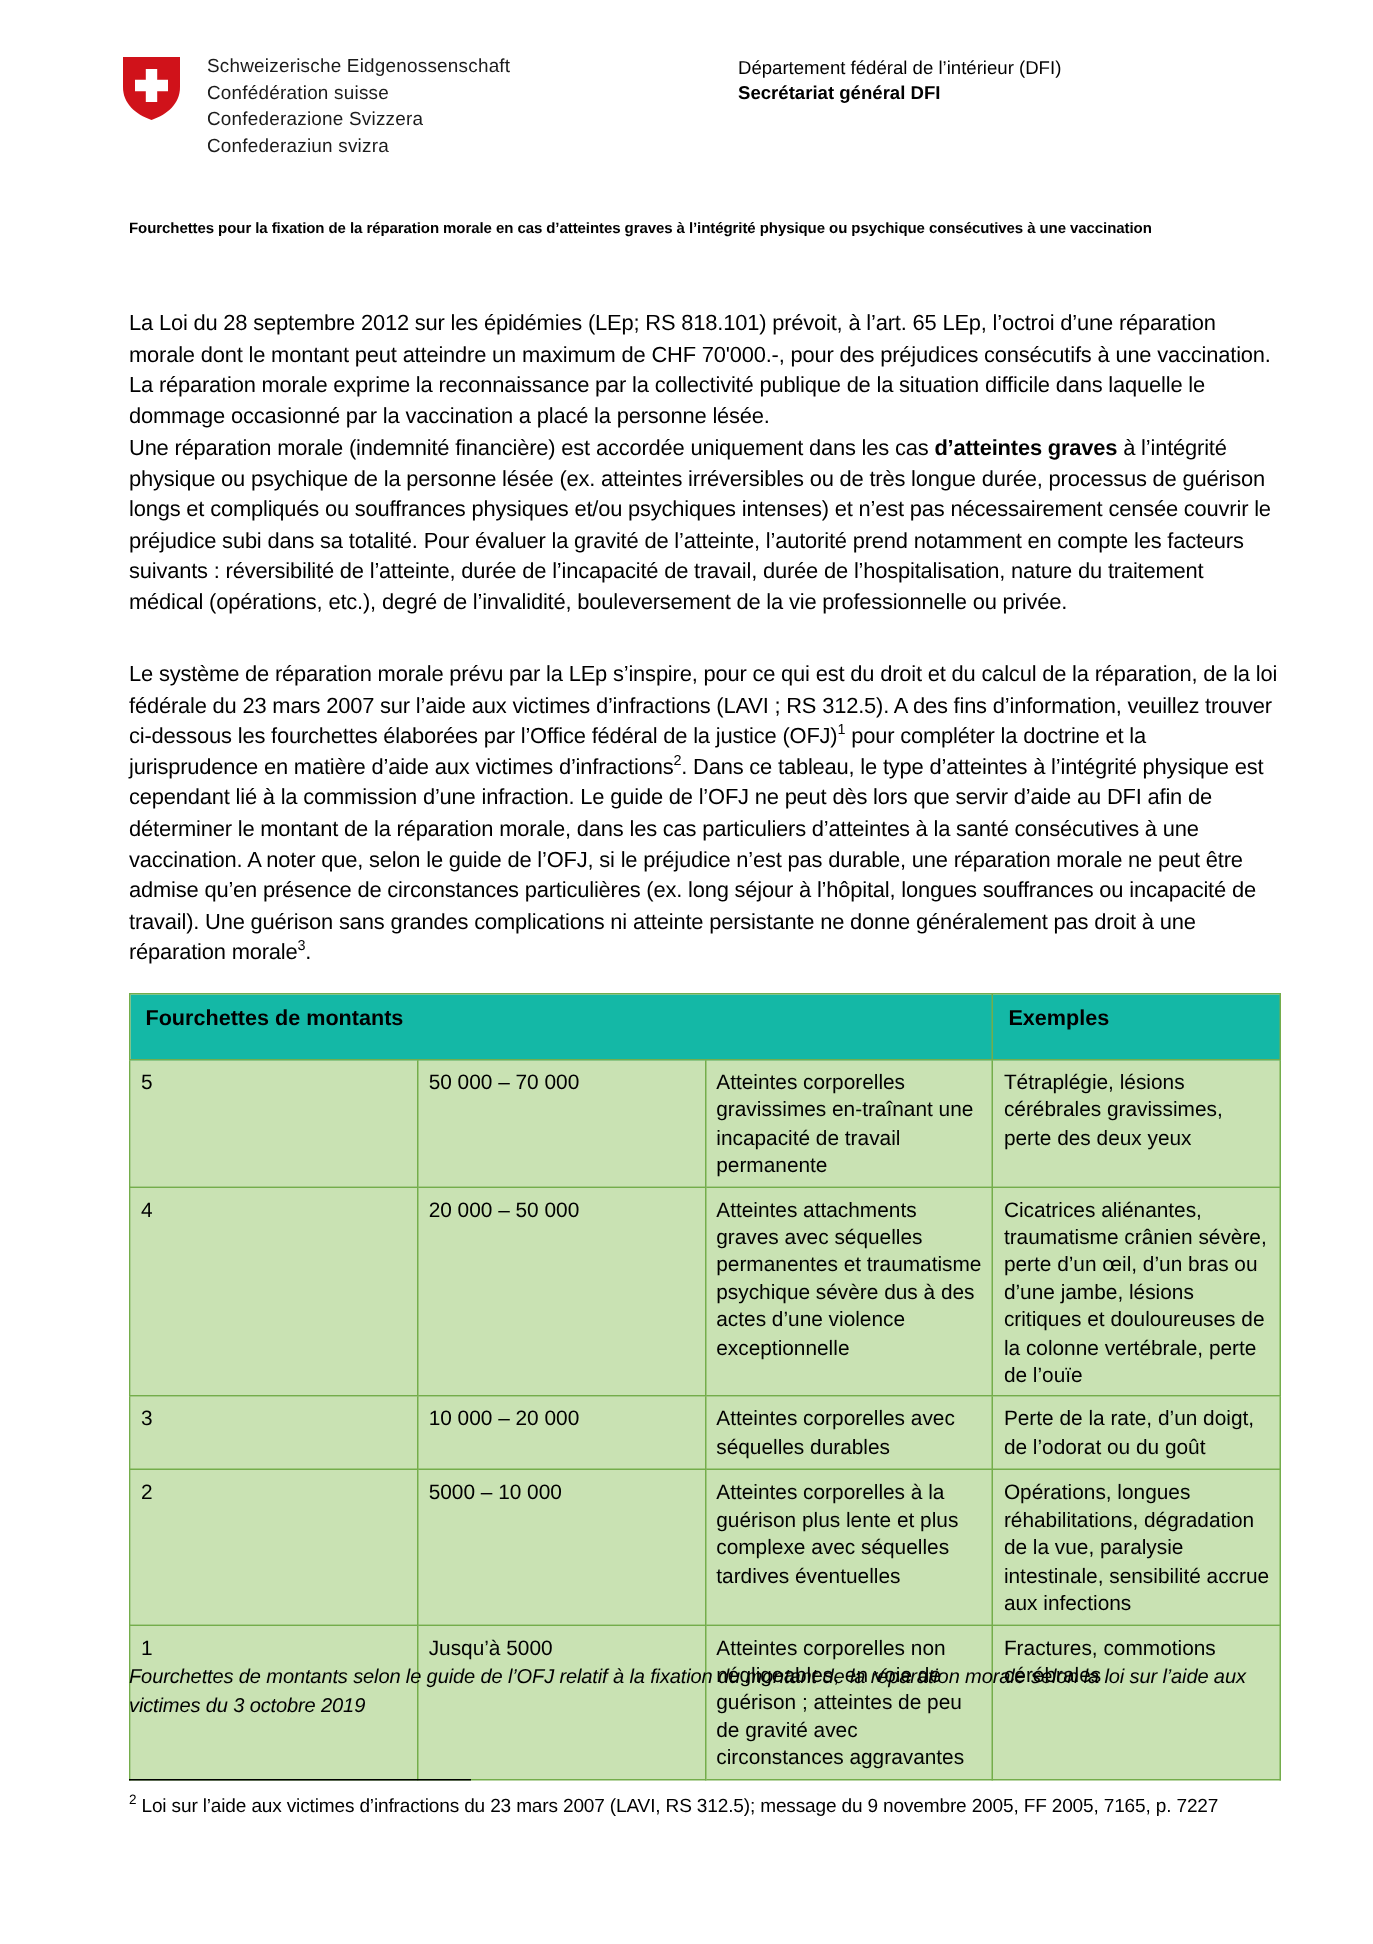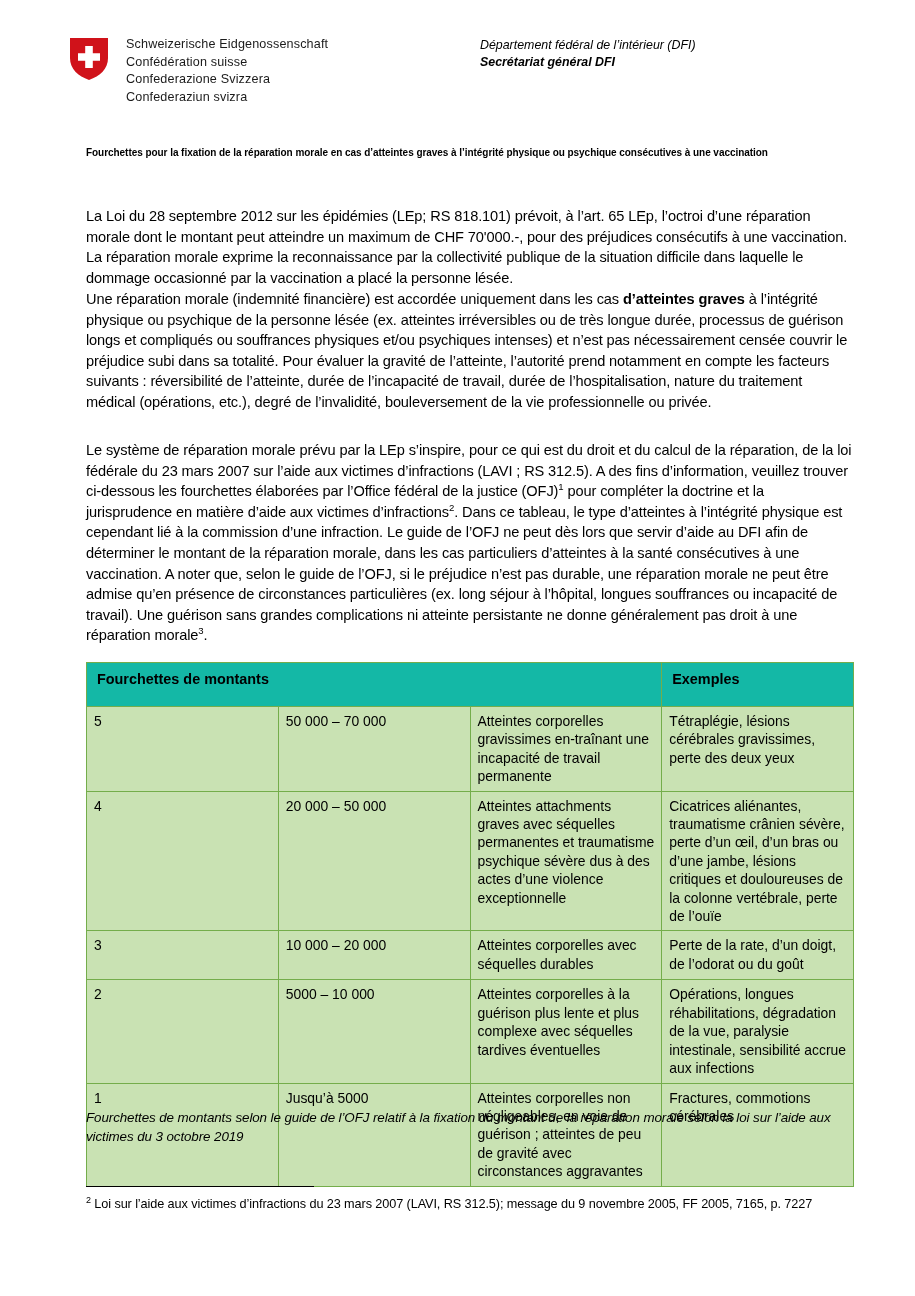--- a/index.html
+++ b/index.html
@@ -18,21 +18,21 @@
   .page {
     position: relative;
     width: 915px;
     height: 1296px;
     box-sizing: border-box;
   }
 
   
   .header {
     position: absolute;
-    left: 70px;
+    left: 82px;
     top: 36px;
     width: 770px;
     display: flex;
     align-items: flex-start;
   }
   .logo-block {
     display: flex;
     align-items: flex-start;
     width: 410px;
   }
@@ -46,21 +46,20 @@
     margin-left: 18px;
     font-size: 12.6px;
     line-height: 17.6px;
     color: #1b1b1b;
     letter-spacing: 0.15px;
   }
   .dept-block {
     font-size: 12.4px;
     line-height: 16.5px;
     padding-top: 1px;
-    font-style: italic;
   }
   .dept-block .l2 { font-weight: bold; }
 
   
   .doc-title {
     position: absolute;
     left: 86px;
     top: 142px;
     width: 757px;
     font-size: 10px;

